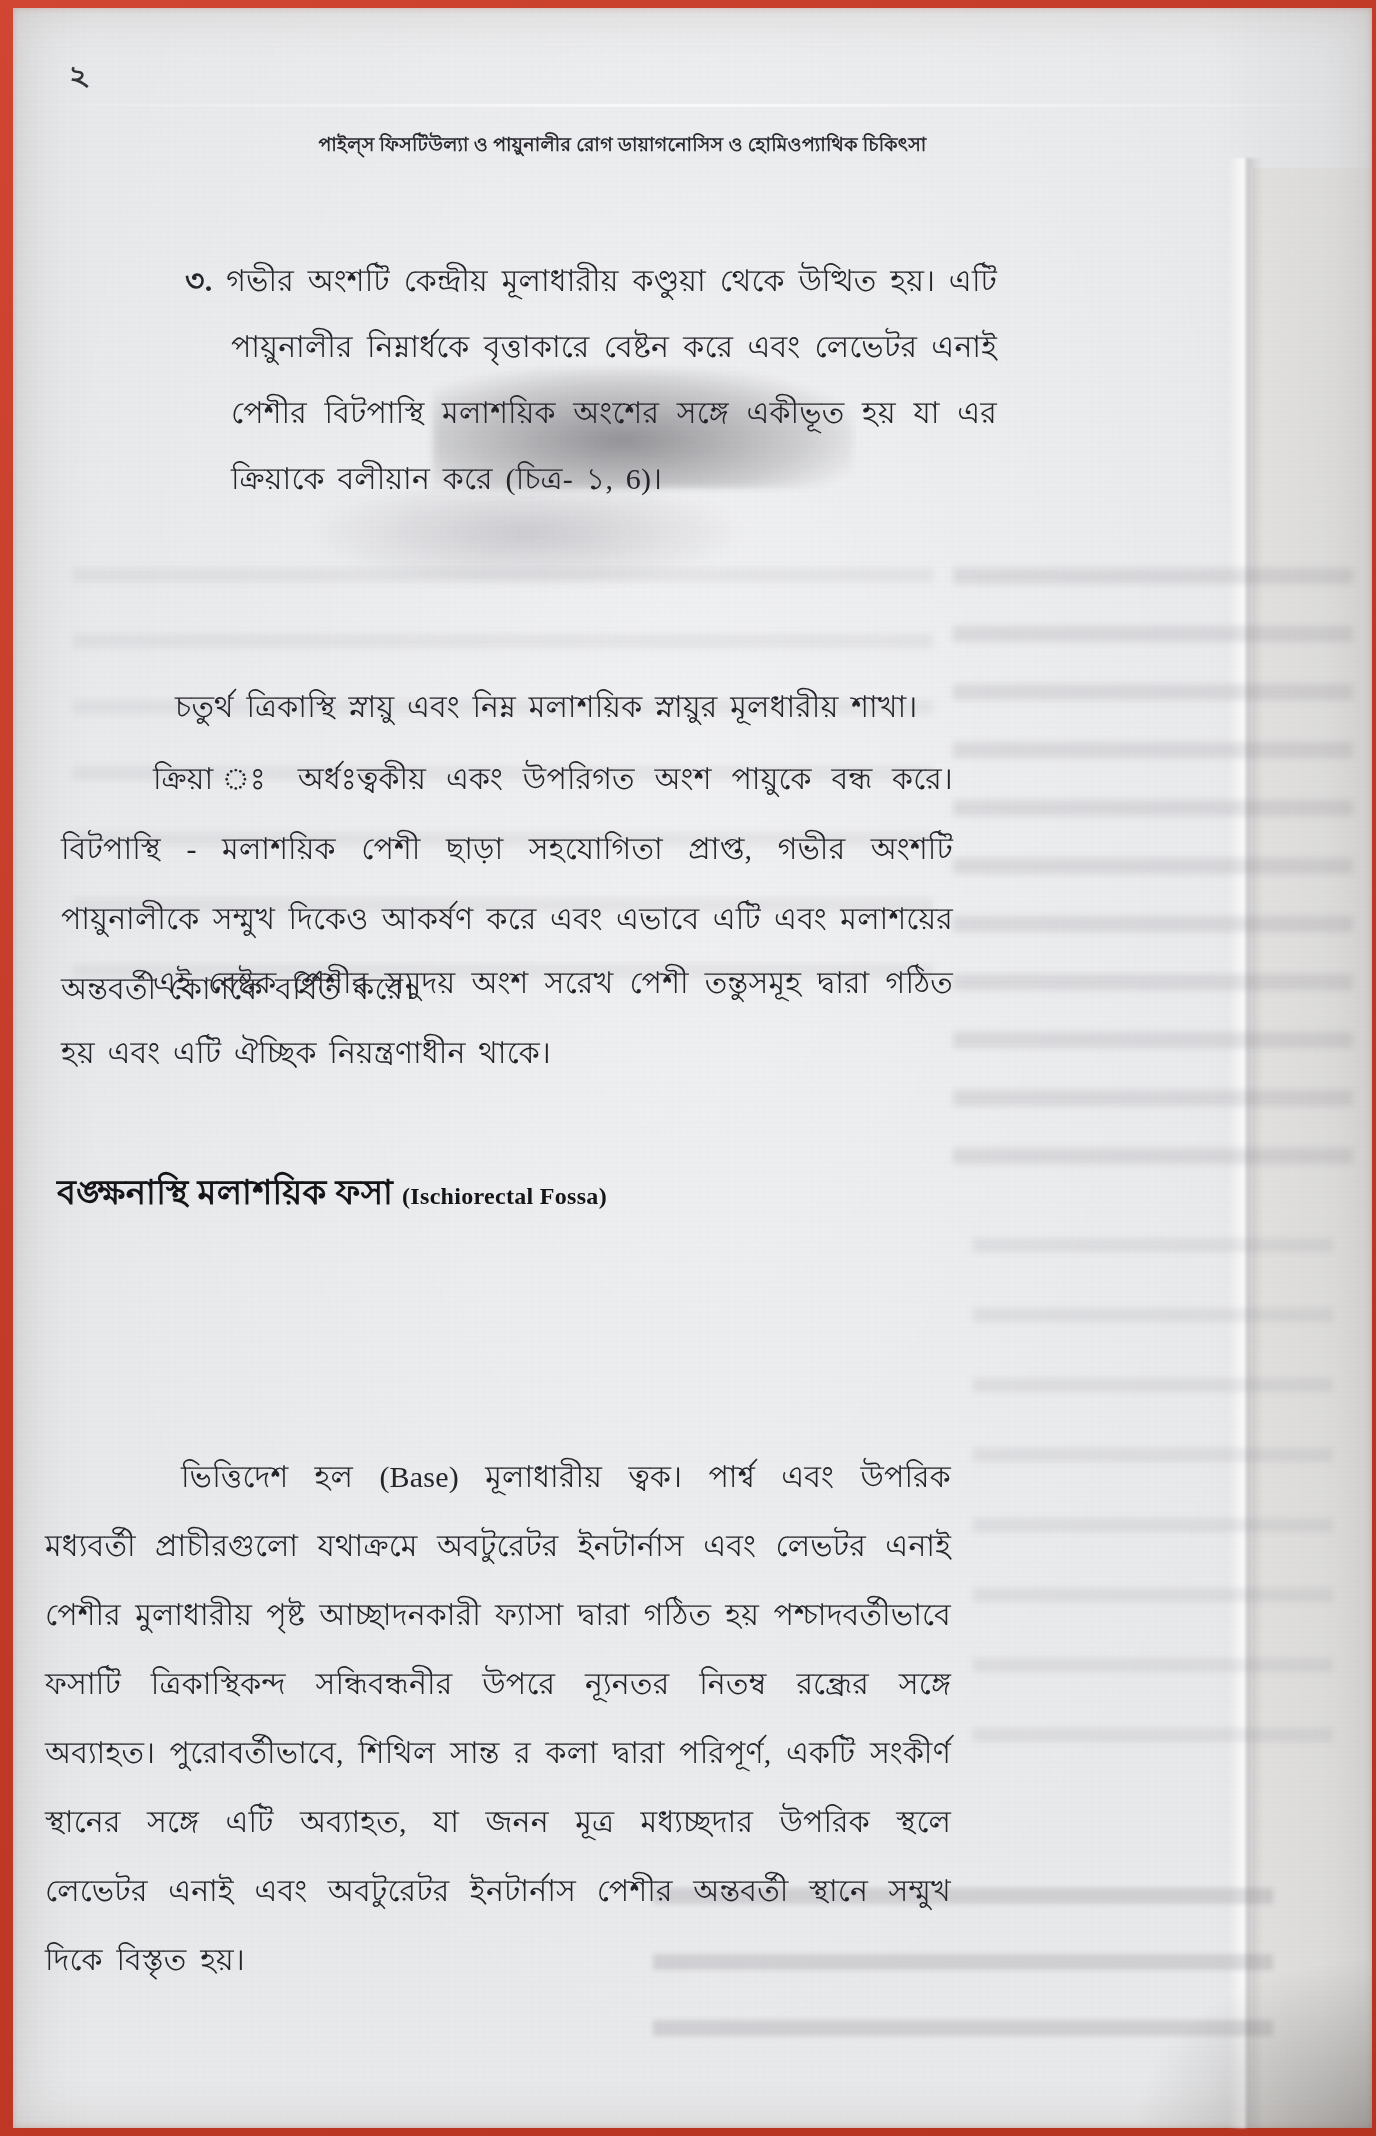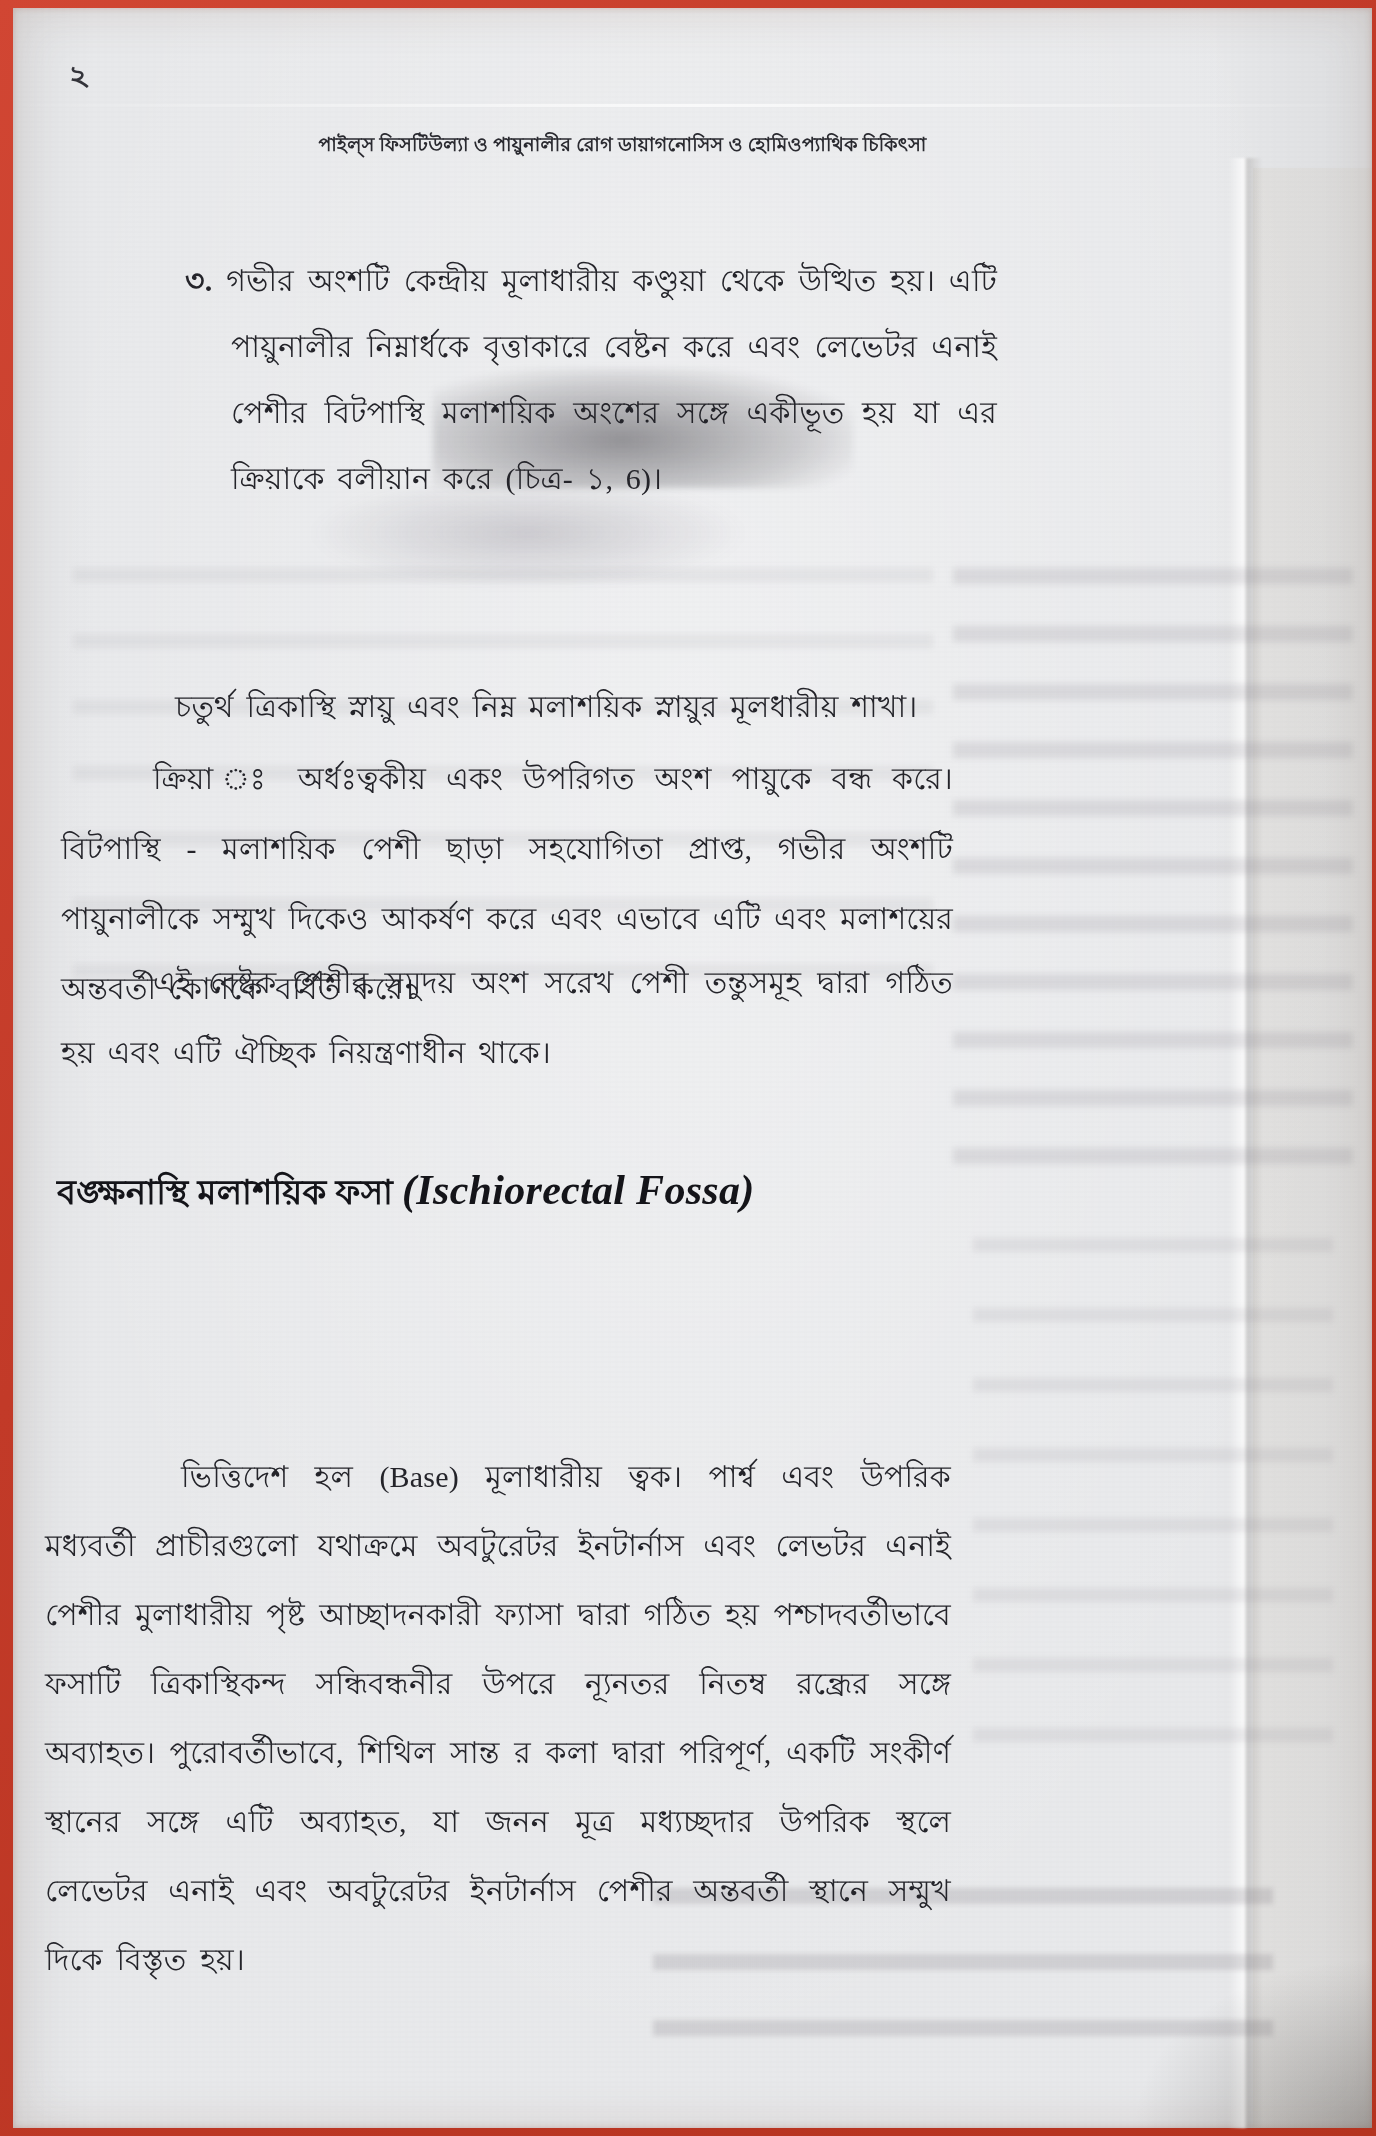--- a/index.html
+++ b/index.html
@@ -86,21 +86,21 @@
     position:absolute;left:48px;top:588px;font-size:36px;font-weight:bold;
     color:#17171c;letter-spacing:.5px;
   }
   .p-nerve1{left:50px;top:664px;width:890px;text-indent:112px;line-height:70px;}
   .p-nerve2{left:48px;top:736px;width:892px;text-indent:92px;line-height:70px;}
   .p-nerve3{left:48px;top:940px;width:892px;text-indent:92px;line-height:70px;}
   .h2{
     position:absolute;left:44px;top:1158px;font-size:34px;font-weight:bold;
     color:#141419;letter-spacing:.3px;
   }
-  .h2 .en{font-family:"Liberation Serif","DejaVu Serif",serif;font-size:42px;font-style:italic;}
+  .h2 .en{font-family:"Liberation Serif","DejaVu Serif",serif;font-size:24px;}
   .p-fossa1{left:44px;top:1232px;width:902px;text-indent:52px;line-height:67px;word-spacing:7px;}
   .p-fossa2{left:32px;top:1434px;width:906px;text-indent:136px;line-height:69px;word-spacing:6px;}
   
   .streak{
     position:absolute;left:0;right:0;top:96px;height:3px;
     background:linear-gradient(90deg, transparent, rgba(255,255,255,0.7), transparent);
   }
 </style>
 </head>
 <body>

